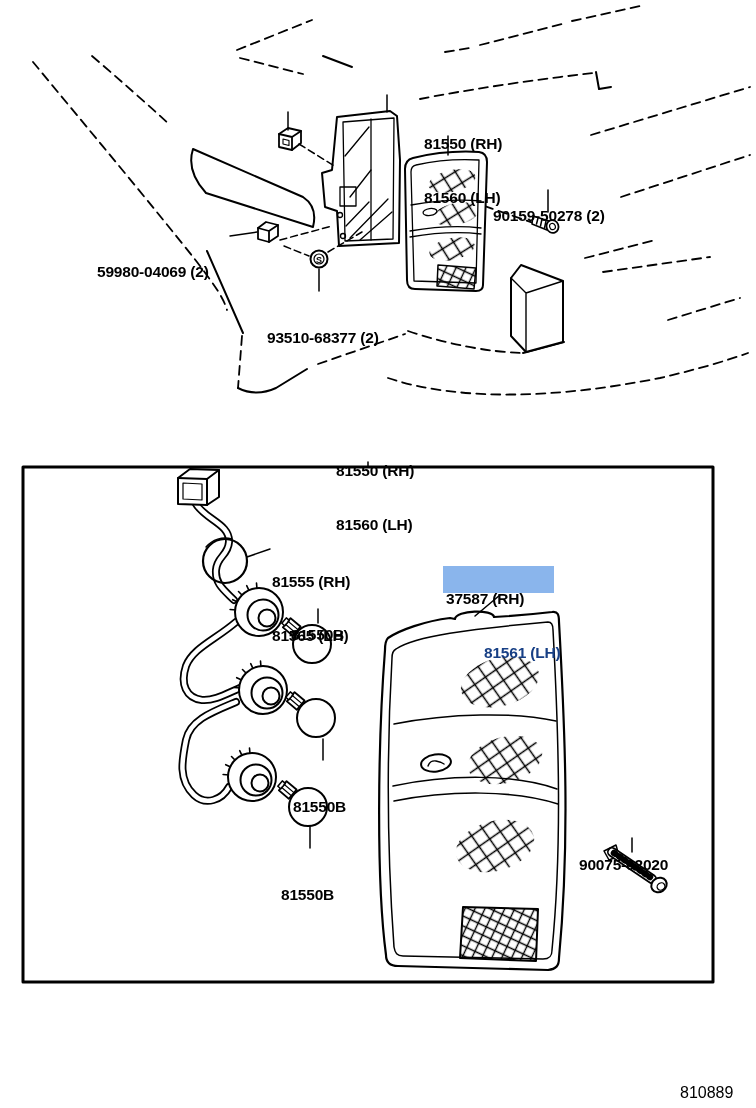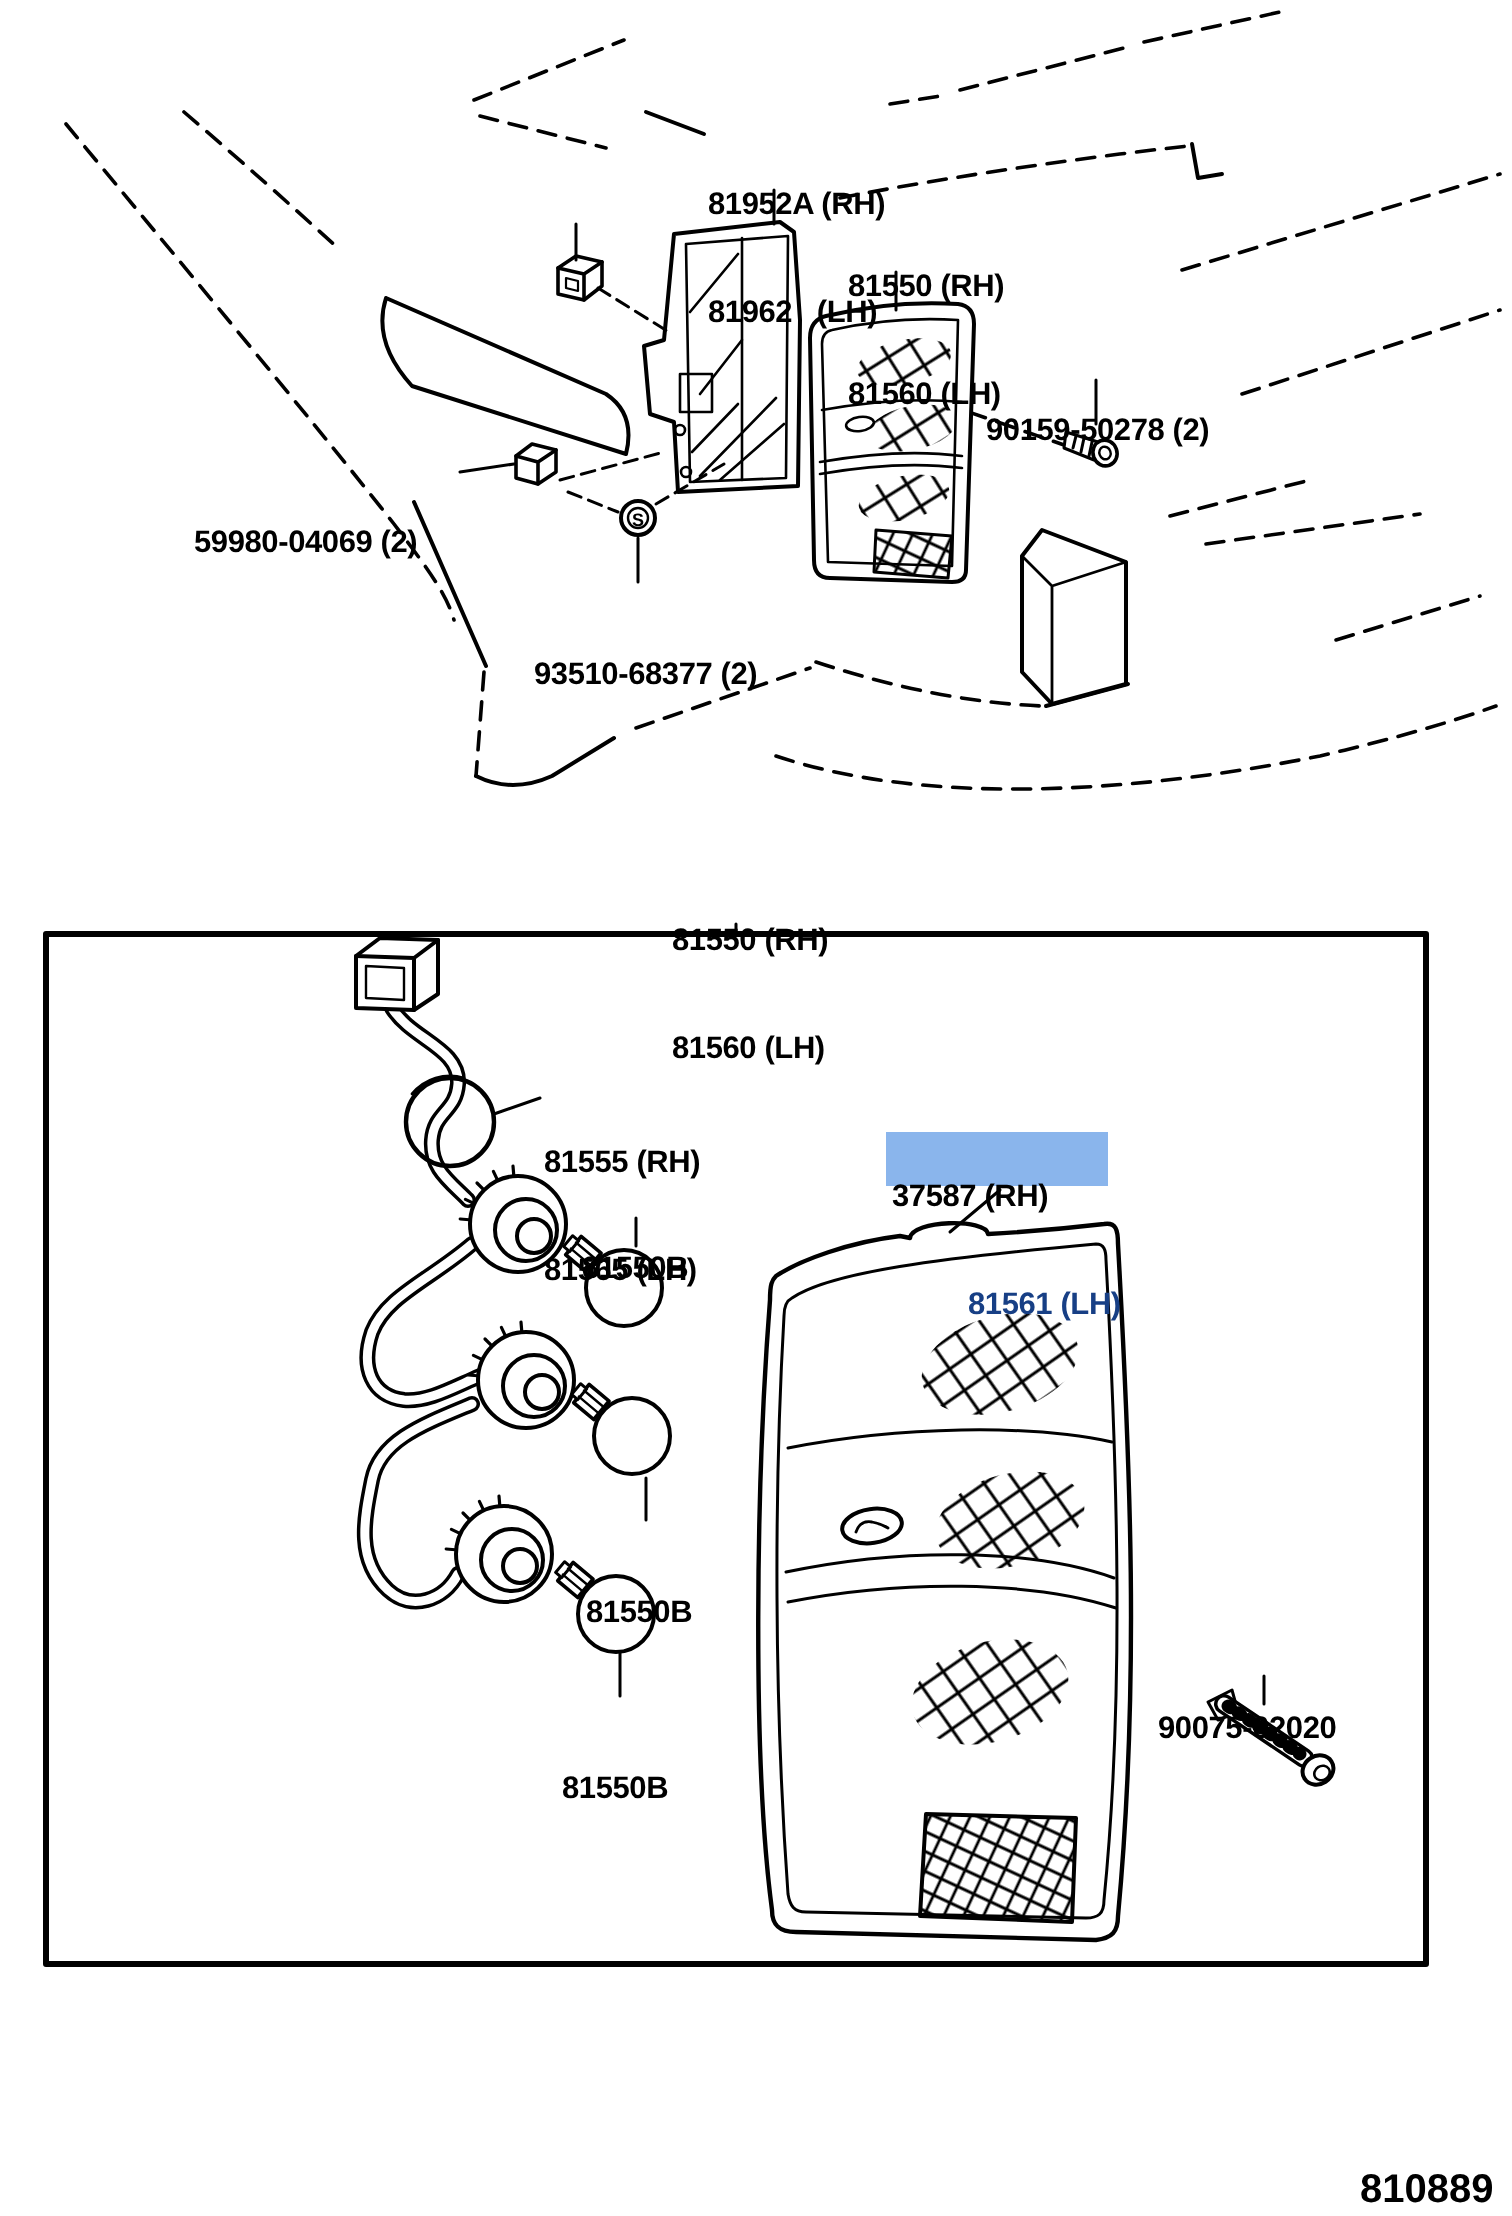--- a/index.html
+++ b/index.html
@@ -5,21 +5,21 @@
   html,body{margin:0;padding:0;background:#fff;}
   .stage{position:relative;width:756px;height:1108px;background:#fff;overflow:hidden;
          font-family:"Liberation Sans",sans-serif;}
   .stage svg{position:absolute;left:0;top:0;z-index:1;}
   .lbl{position:absolute;font-weight:bold;font-size:15.5px;line-height:18px;
        letter-spacing:-0.2px;color:#000;white-space:pre;z-index:3;}
   .lbl span{display:block;}
   .hl{position:absolute;left:443px;top:566px;width:111px;height:27px;
       background:#8ab5ec;z-index:2;}
   .navy{color:#173f85;}
-  .footer{position:absolute;left:680px;top:1084px;font-weight:bold;font-size:20px;
+  .footer{position:absolute;left:680px;top:1084px;font-weight:normal;font-size:16px;
           letter-spacing:0;color:#000;z-index:3;}
 </style>
 </head>
 <body>
 
 <div class="stage">
 
 <svg width="756" height="1108" viewBox="0 0 756 1108">
   <defs>
     <pattern id="xhatch" width="13" height="13" patternUnits="userSpaceOnUse" patternTransform="rotate(-20)">
@@ -231,24 +231,20 @@
       <path d="M500,595 L475,616"></path>
       <path d="M632,838 L632,852"></path>
     </g>
   </g>
 
   <text x="319" y="263" text-anchor="middle" font-family="Liberation Sans, sans-serif" font-size="9" font-weight="bold" fill="#000">S</text>
 </svg>
 
 <div class="hl" style="background: rgb(138, 181, 236);"></div>
 
-<div class="lbl" style="left:354px;top:58px">
-  <span>81952A (RH)</span>
-  <span>81962   (LH)</span>
-</div>
 
 
 <div class="lbl" style="left:424px;top:99px">
   <span>81550 (RH)</span>
   <span>81560 (LH)</span>
 </div>
 
 <div class="lbl" style="left:493px;top:171px">
   <span>90159-50278 (2)</span>
 </div>

